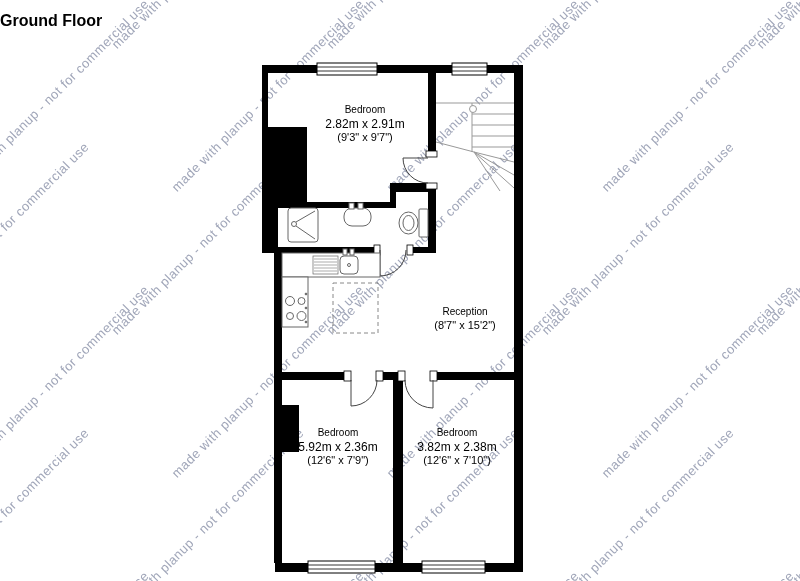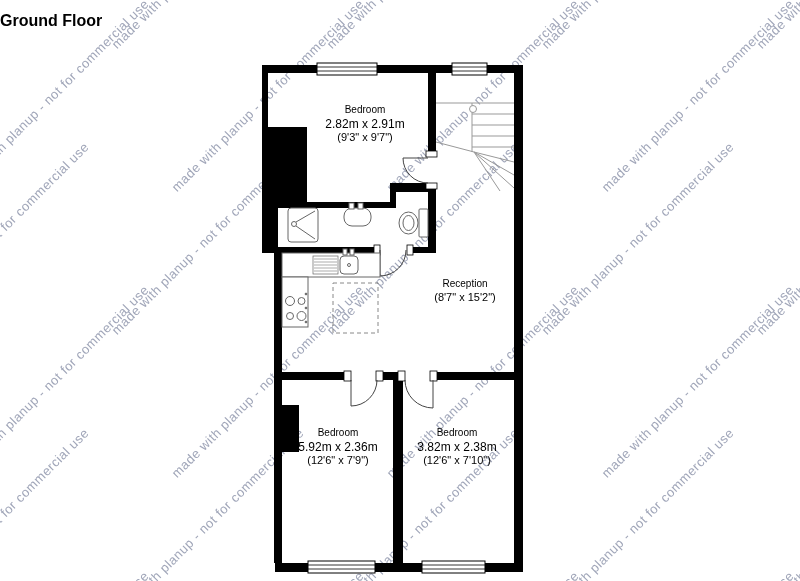--- a/index.html
+++ b/index.html
@@ -178,21 +178,21 @@
       <rect x="333" y="283" width="45" height="50" fill="none" stroke="#888" stroke-dasharray="4,3"></rect>
     </g>
   </svg>
 
   <div class="room-label" style="left:290px;top:102px;">
     <div class="rname">Bedroom</div>
     <div class="rdim">2.82m x 2.91m</div>
     <div class="rimp">(9'3" x 9'7")</div>
   </div>
 
-  <div class="room-label" style="left:390px;top:276px;">
+  <div class="room-label" style="left:390px;top:304px;">
     <div class="rname">Reception</div>
     <div class="rimp">(8'7" x 15'2")</div>
   </div>
 
   <div class="room-label" style="left:263px;top:425px;">
     <div class="rname">Bedroom</div>
     <div class="rdim">5.92m x 2.36m</div>
     <div class="rimp">(12'6" x 7'9")</div>
   </div>
 

